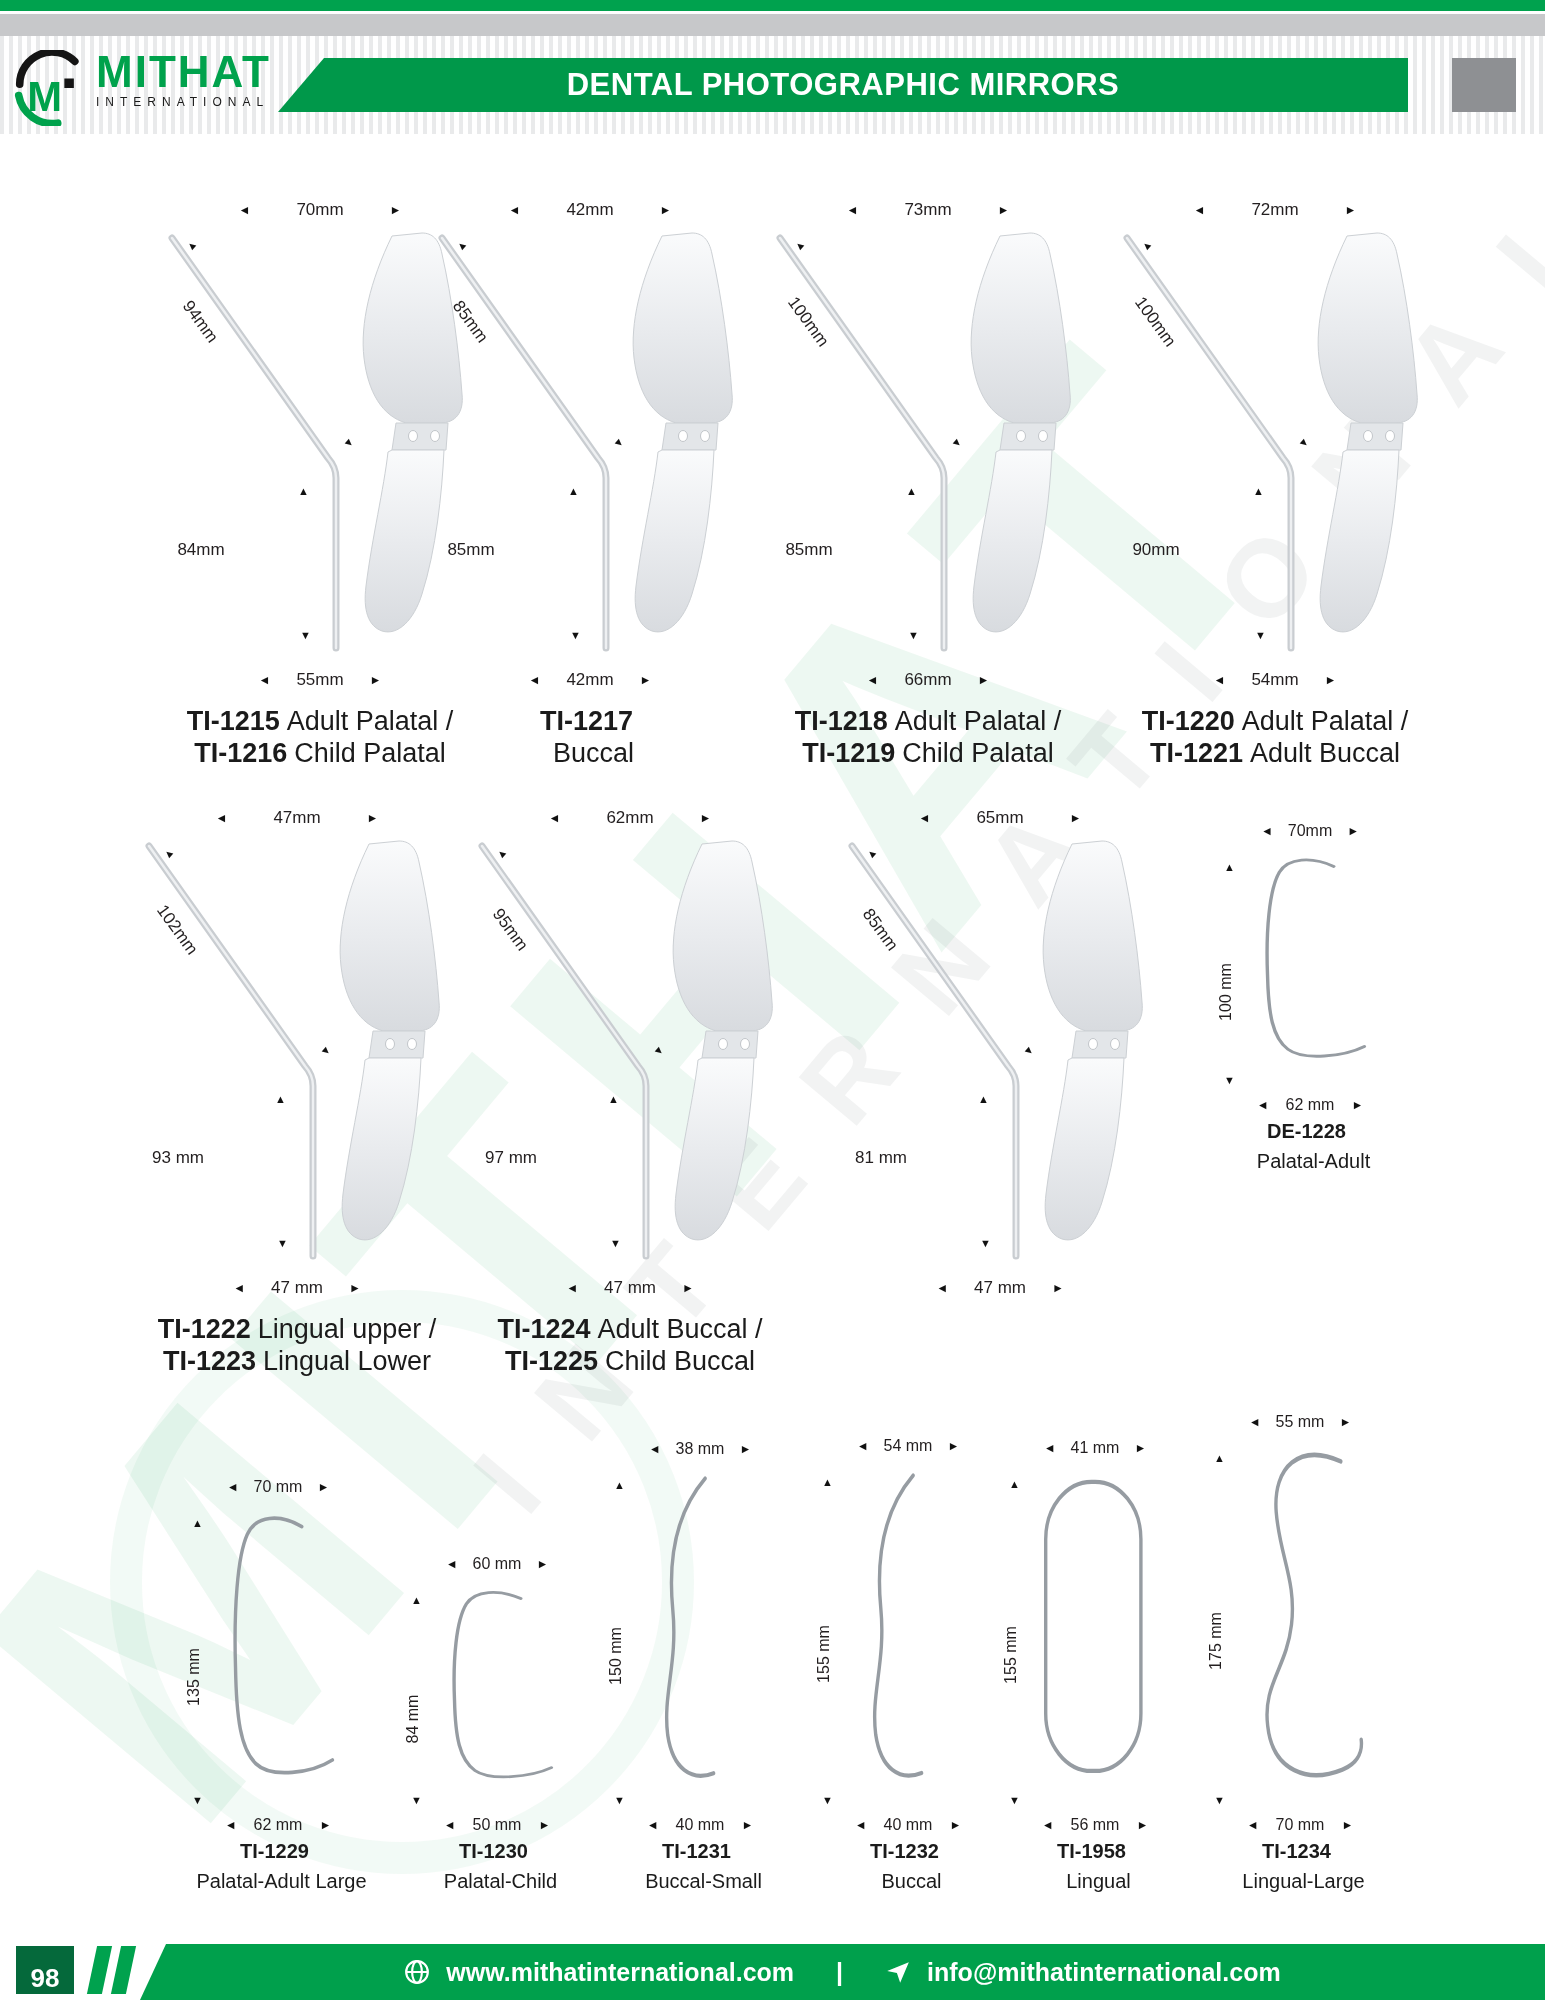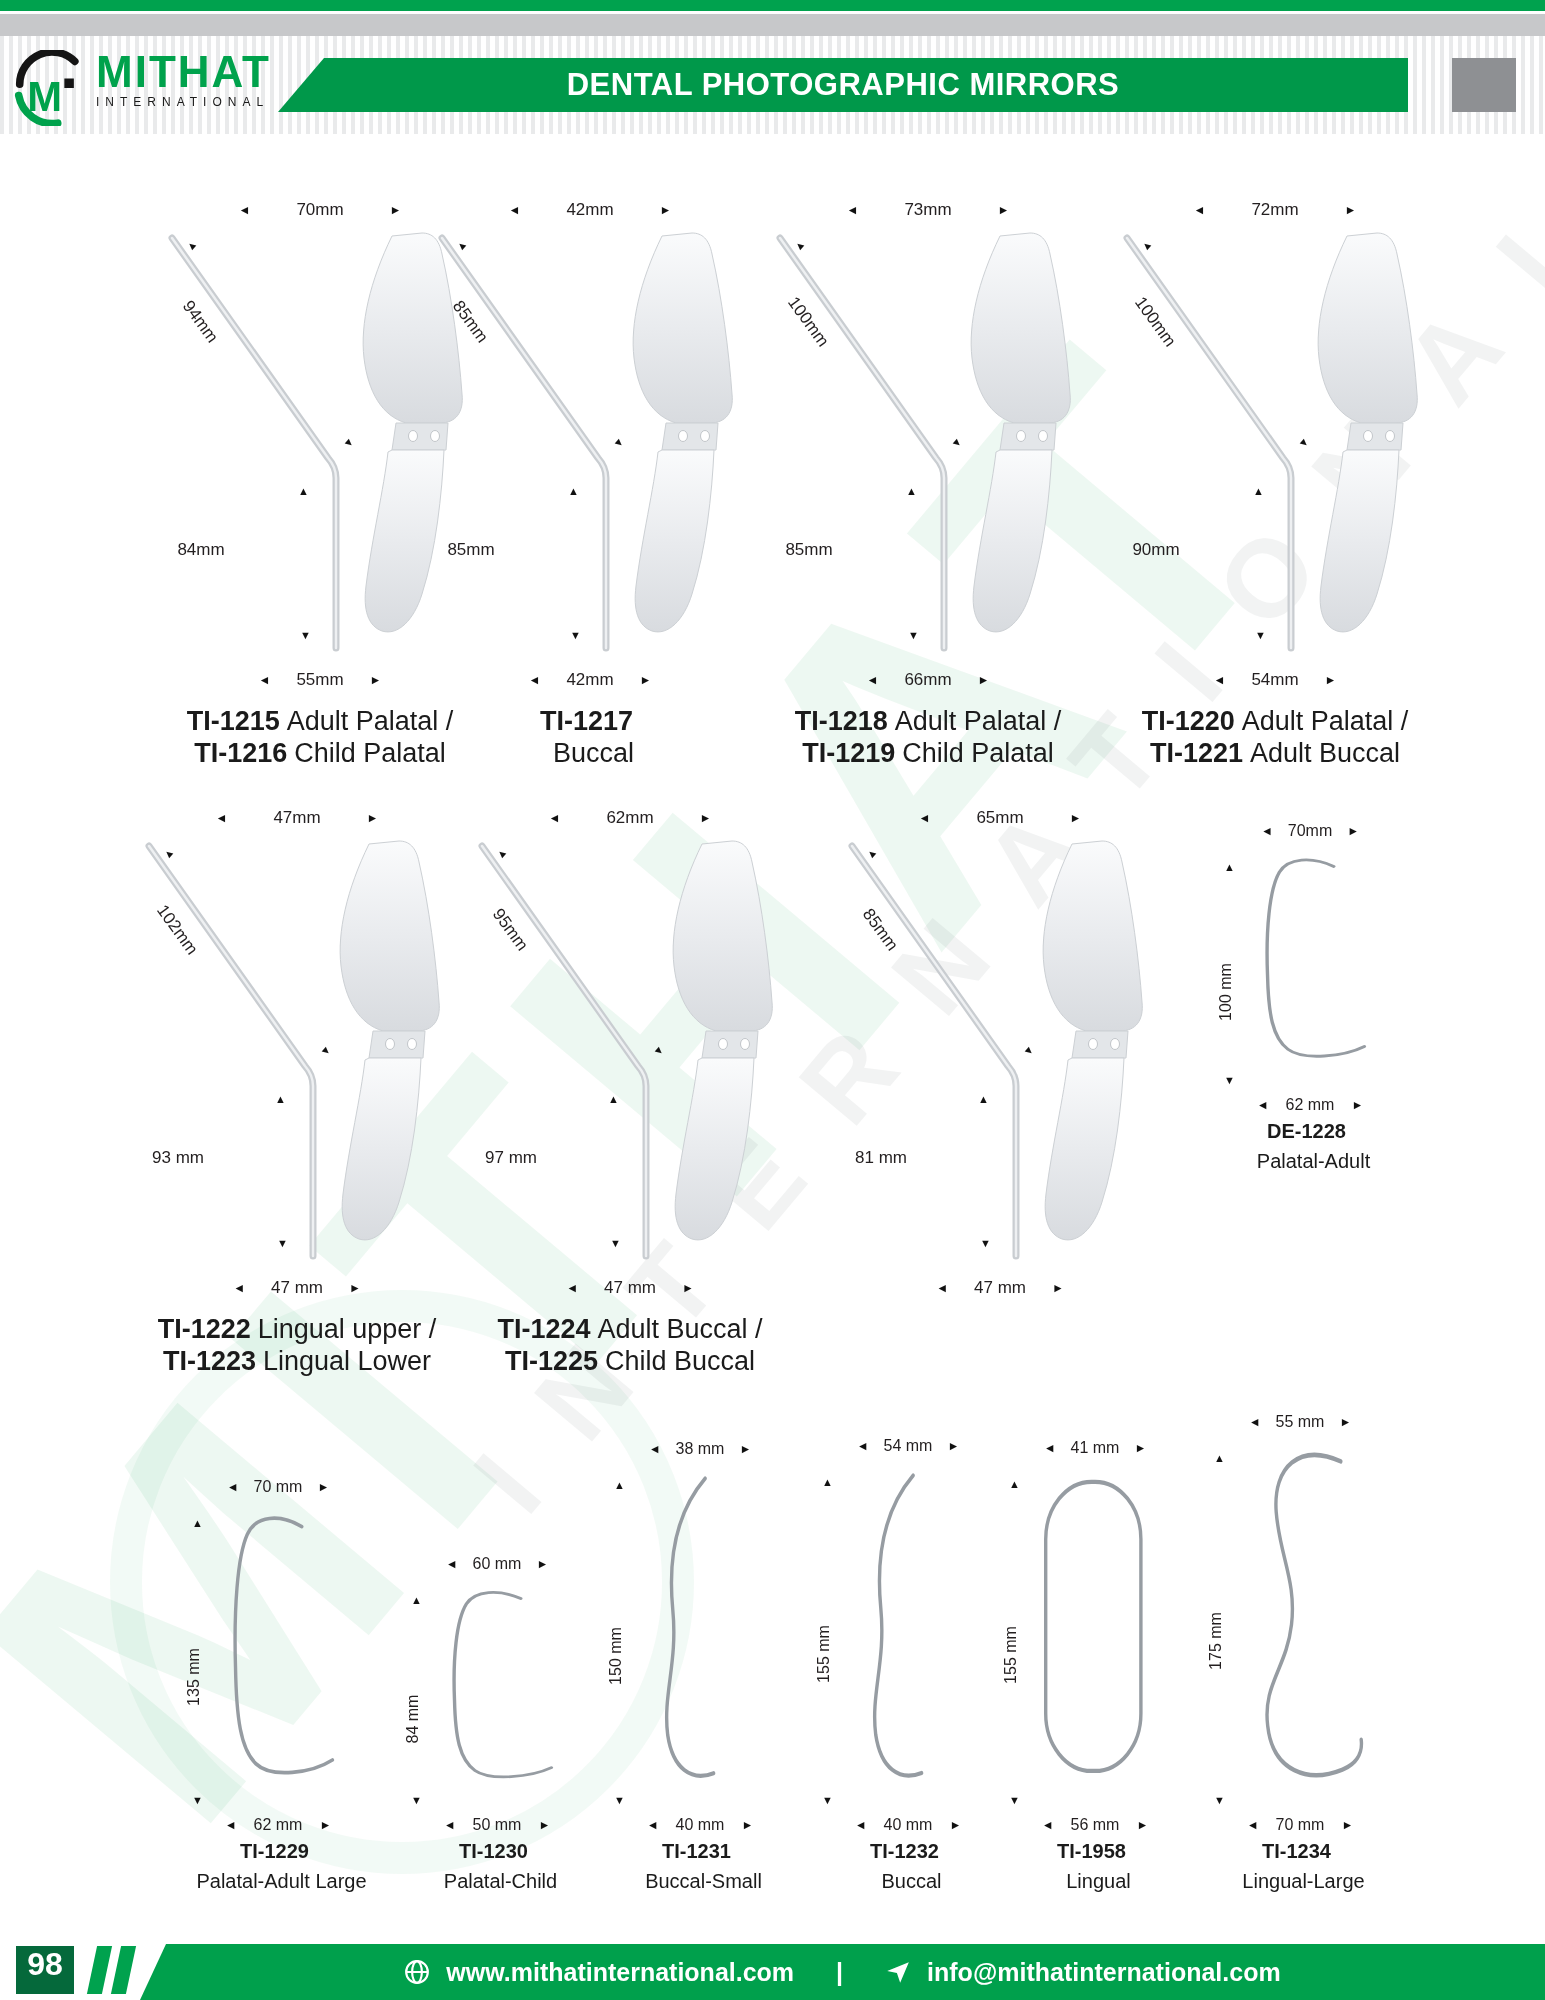--- a/index.html
+++ b/index.html
@@ -50,21 +50,21 @@
   .mk-a2{left:214px;top:238px;transform:rotate(130deg);}
   .mk-a3{left:168px;top:286px;}
   .mk-a4{left:170px;top:430px;}
   .mk-t{left:14px;top:40px;}
   .mk-b{left:14px;bottom:94px;}
   .instA{position:absolute;top:26px;left:0;width:380px;height:435px;}
   .instB{position:absolute;top:30px;left:15px;width:170px;}
   
   .footer{position:absolute;left:0;top:1938px;width:1545px;height:62px;z-index:3;background:#fff;}
   .page-box{position:absolute;left:16px;top:8px;width:58px;height:48px;background:#05693B;color:#fff;
-            font-weight:bold;font-size:32px;display:flex;align-items:flex-start;justify-content:center;}
+            font-weight:bold;font-size:26px;display:flex;align-items:flex-end;justify-content:center;}
   .f-stripe{position:absolute;top:8px;width:15px;height:48px;background:#00A24E;transform:skewX(-12deg);}
   .s1{left:92px;}.s2{left:116px;}
   .f-bar{position:absolute;left:140px;top:6px;width:1405px;height:56px;background:#00A04C;
          clip-path:polygon(26px 0,100% 0,100% 100%,0 100%);
          display:flex;align-items:center;justify-content:center;gap:16px;
          color:#fff;font-size:25px;font-weight:bold;}
   .f-div{margin:0 26px;font-weight:bold;}
   .f-link{color:#fff;text-decoration:none;}
   .defs-svg{position:absolute;width:0;height:0;}
 </style>

